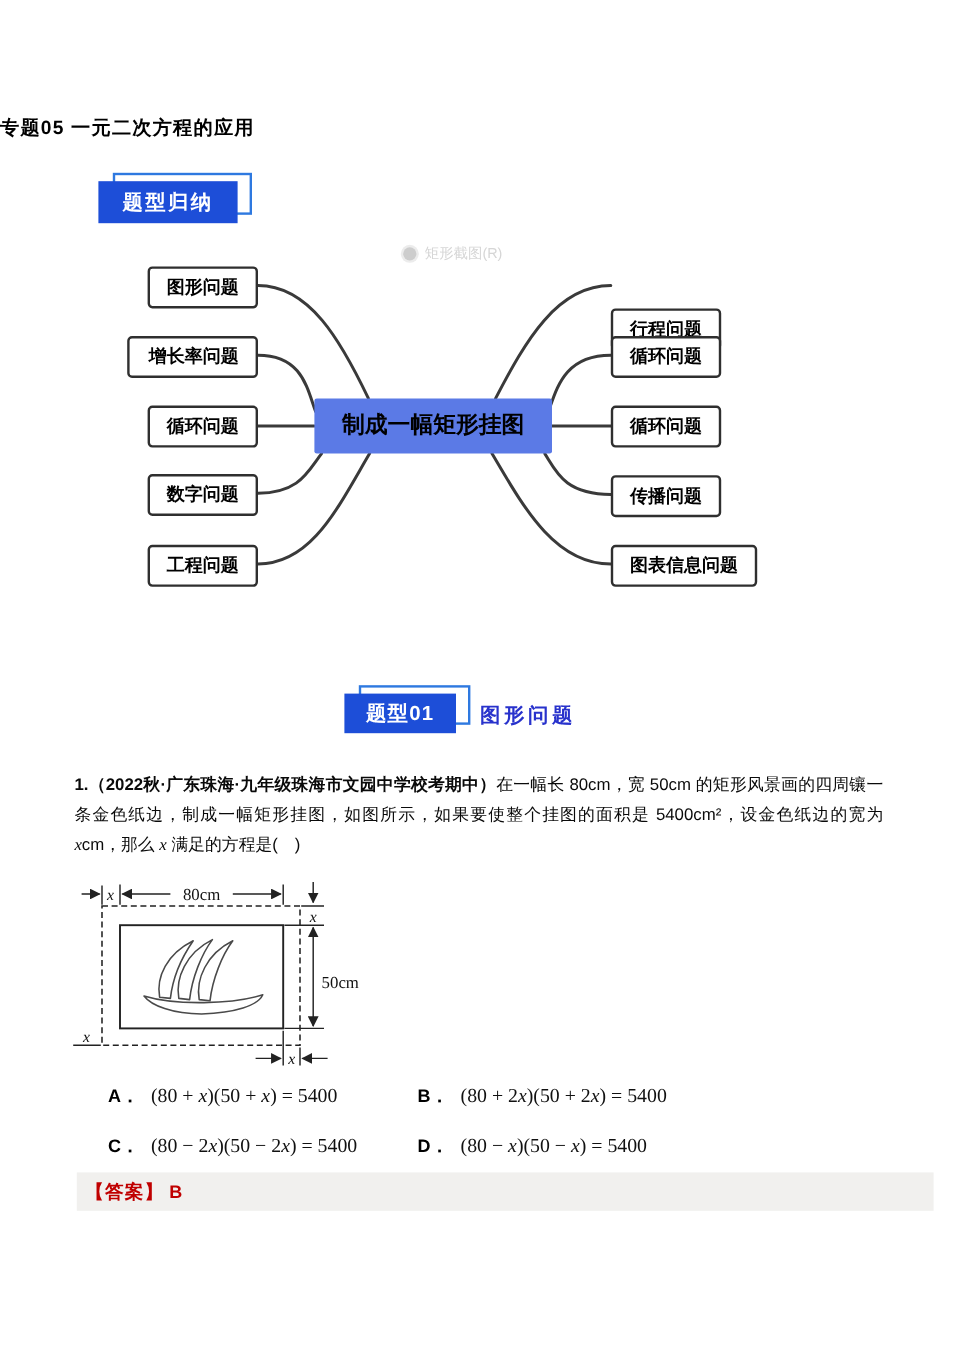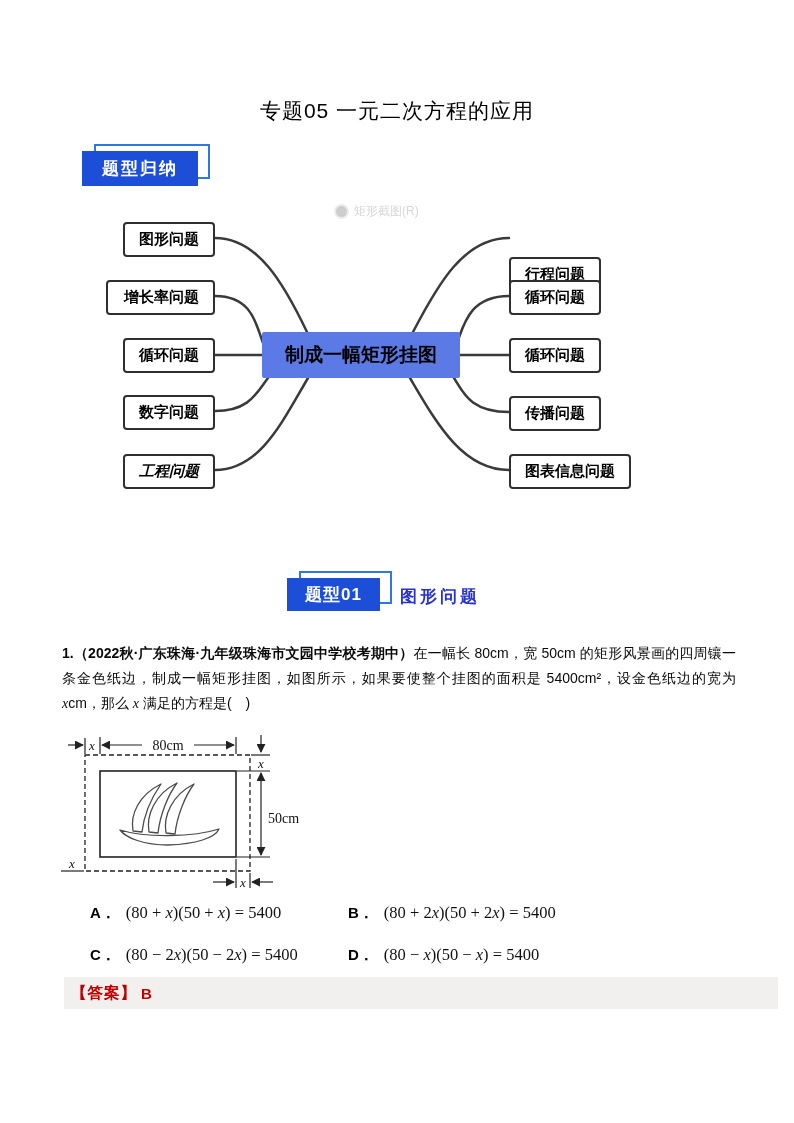--- a/index.html
+++ b/index.html
@@ -4,21 +4,21 @@
 <style>
   * { margin:0; padding:0; box-sizing:border-box; }
   html,body { background:#ffffff; }
   .page {
     position:relative; width:794px; height:1123px; background:#fff;
     font-family:"Liberation Sans", sans-serif; color:#111; overflow:hidden;
   }
   
   .title {
     position:absolute; top:97px; left:0; width:100%;
-    text-align:center; font-size:21px; font-weight:normal; color:#000;
+    font-size:16px; font-weight:bold; color:#000;
     letter-spacing:1px;
   }
   
   .badge { position:absolute; }
   .badge .badge-outline {
     position:absolute; left:12px; top:-7px; width:100%; height:100%;
     border:2px solid #2e79e0; background:transparent;
   }
   .badge .badge-fill {
     position:relative; display:inline-block; background:#1d4ed8; color:#fff;
@@ -114,21 +114,21 @@
 
     <div class="capture-hint">
       <span class="capture-dot"></span>
       <span>矩形截图(R)</span>
     </div>
 
     <div class="mm-node mm-left" style="top:22px;">图形问题</div>
     <div class="mm-node mm-left" style="top:80px;padding-left:16px;">增长率问题</div>
     <div class="mm-node mm-left" style="top:138px;">循环问题</div>
     <div class="mm-node mm-left" style="top:195px;">数字问题</div>
-    <div class="mm-node mm-left" style="top:254px;font-style:italic;">工程问题</div>
+    <div class="mm-node mm-left" style="top:254px;">工程问题</div>
 
     <div class="mm-center">制成一幅矩形挂图</div>
 
     <div class="mm-node mm-right" style="top:22px;margin-top:35px;">行程问题</div>
     <div class="mm-node mm-right" style="top:80px;">循环问题</div>
     <div class="mm-node mm-right" style="top:138px;">循环问题</div>
     <div class="mm-node mm-right" style="top:196px;">传播问题</div>
     <div class="mm-node mm-right" style="top:254px;">图表信息问题</div>
   </div>
 

